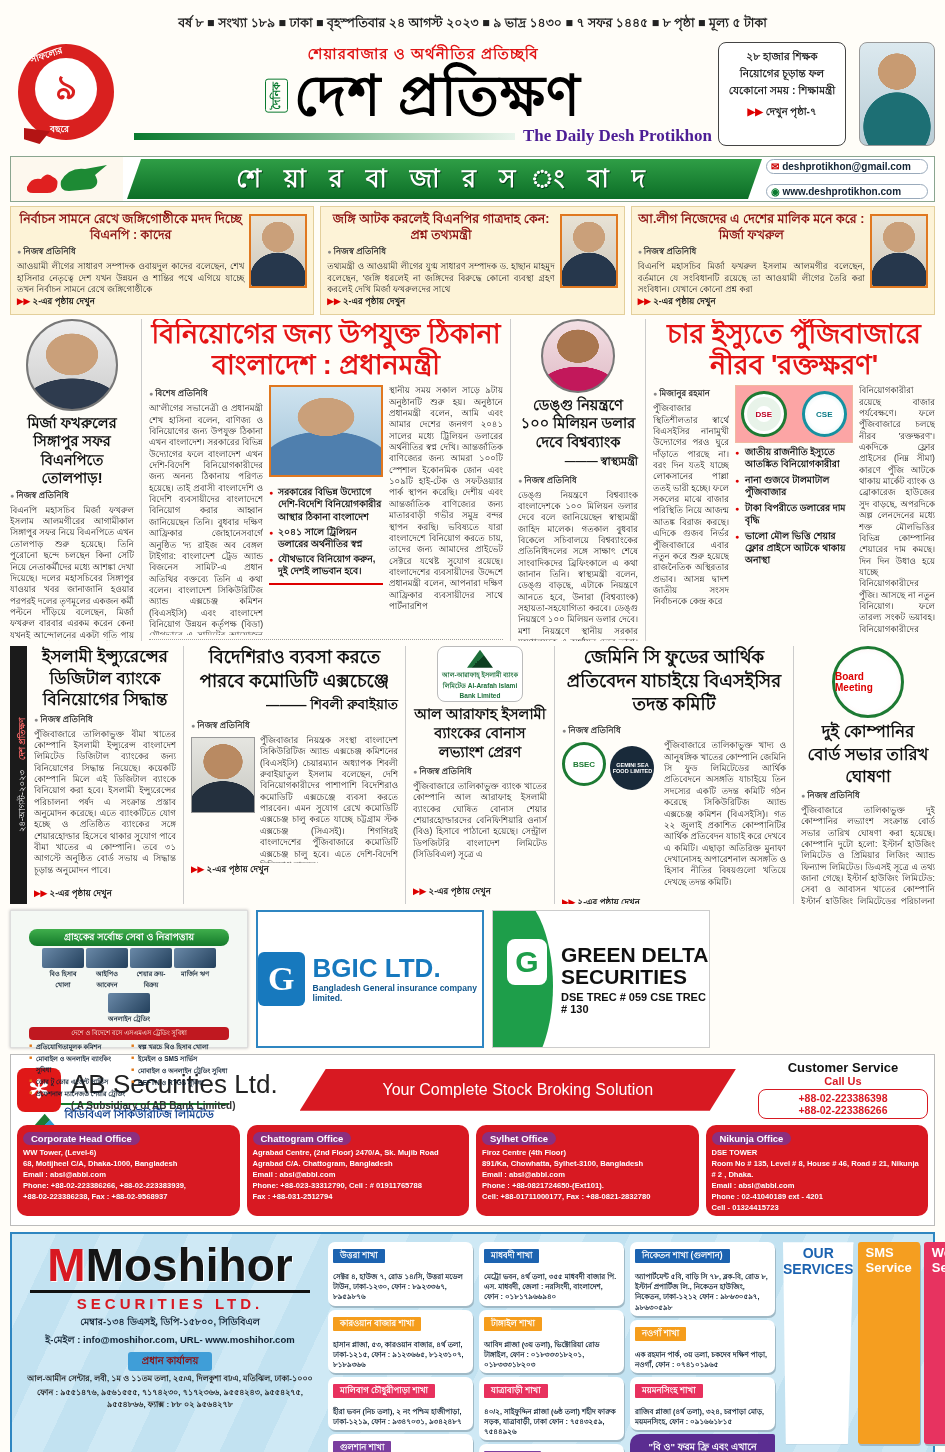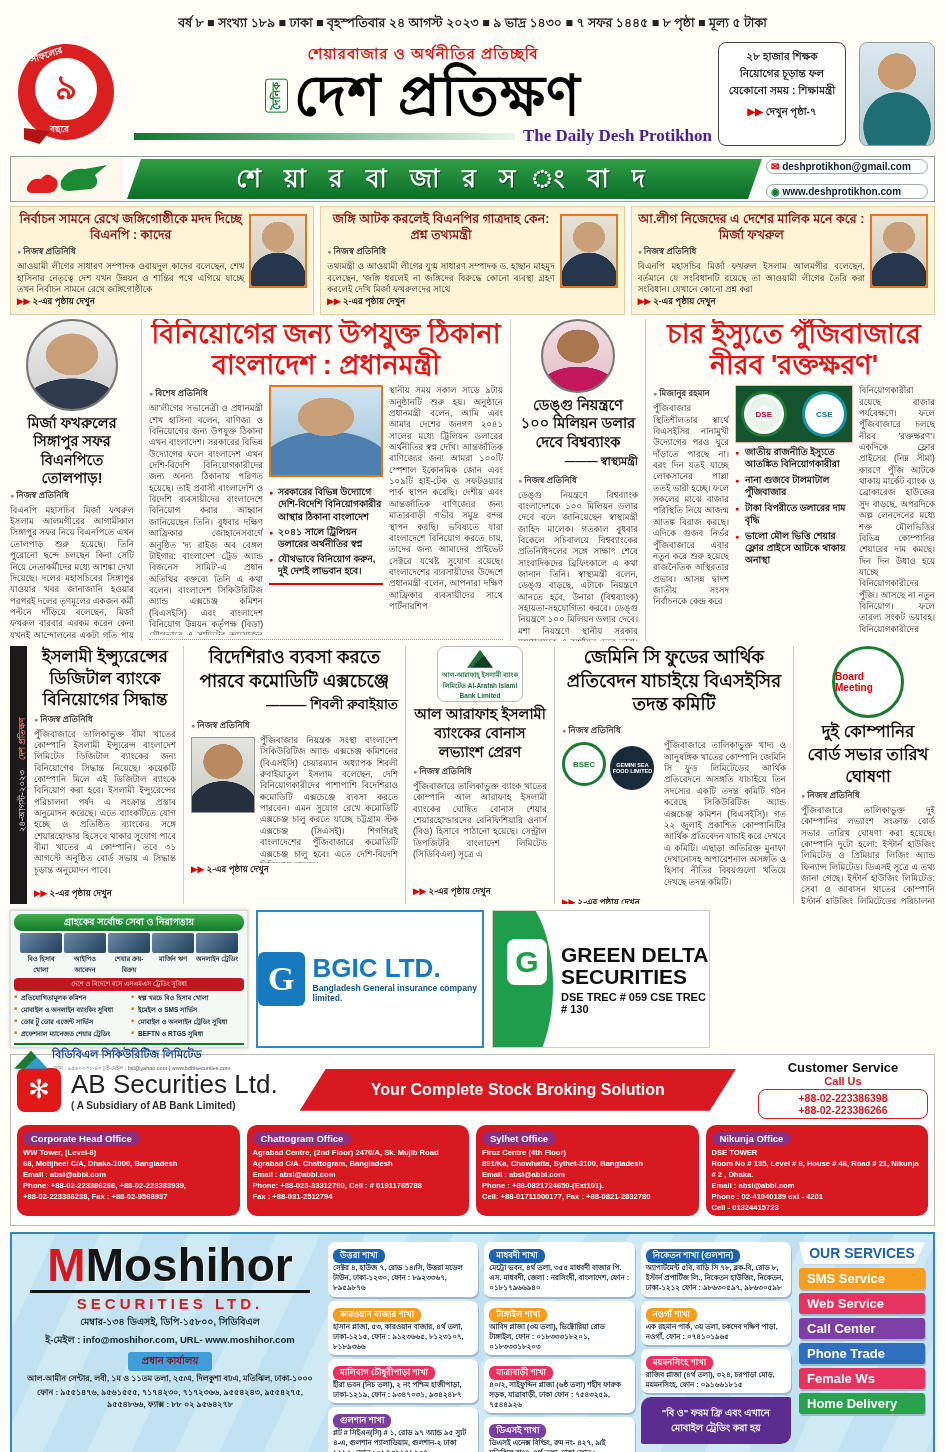--- a/index.html
+++ b/index.html
@@ -78,21 +78,21 @@
      radial-gradient(ellipse 60% 40% at 50% 90%,#4f7fae 98%,transparent),
      linear-gradient(#cfe3ef,#9fc2d8)}
   .pbullets{border-bottom:2.5px solid #d00;padding:3px 0;margin-top:3px}
   .pbullets li{list-style:none;font-size:9.3px;font-weight:bold;line-height:1.3;margin:3px 0;padding-left:9px;position:relative;text-align:left}
   .pbullets li::before{content:"●";color:#d00;font-size:7px;position:absolute;left:0;top:2px}
   .tail-row{border-top:1px dotted #999;margin-top:4px;padding-top:2px;display:flex;gap:8px;font-size:8.6px}
   .colC{width:128px;flex:0 0 auto}
   .attrib{font-size:11px;font-weight:bold;text-align:right;margin:1px 0}
   .attrib::before{content:"——— "}
   .colD{flex:1}
-  .logo2{display:flex;gap:15px;justify-content:center;background:#14532d;padding:5px;border:1px solid #f0b9a0}
+  .logo2{display:flex;gap:15px;justify-content:center;background:#fca5a5;padding:5px;border:1px solid #f0b9a0}
   .lg{width:46px;height:46px;border-radius:50%;background:#fff;display:flex;align-items:center;justify-content:center;font-size:8px;font-weight:bold}
   .lg.dse{border:3px solid #1d7a33;color:#b02;box-shadow:inset 0 0 0 3px #fff,inset 0 0 0 12px #e8f3e9}
   .lg.cse{border:3px solid #1691a0;color:#0a7a86;background:radial-gradient(circle at 50% 50%,#fff 55%,#d8f0f2)}
   .rbullets li{list-style:none;font-size:9.3px;font-weight:bold;line-height:1.28;margin:4px 0;padding-left:10px;position:relative}
   .rbullets li::before{content:"●";color:#d00;font-size:7px;position:absolute;left:0;top:2px}
 
   .tier2{display:flex;gap:7px;margin:5px 10px 0;height:258px}
   .tier2>div{border-right:1px solid #ccc;padding-right:7px}
   .tier2>div:last-child{border-right:none;padding-right:0}
   .vstrip{width:17px;background:#1b1b1b;color:#fff;writing-mode:vertical-rl;transform:rotate(180deg);font-size:8.5px;display:flex;align-items:center;justify-content:center;gap:10px;border-right:none!important;flex:0 0 auto}
@@ -114,21 +114,21 @@
   .t2d h2{font-size:18px;text-align:center;line-height:1.3;margin-bottom:8px}
   .glogos{float:left;width:96px;margin:2px 6px 2px 0}
   .lg.bsec{border:3px solid #1d7a33;color:#1d7a33;width:44px;height:44px;display:inline-flex}
   .lg.gem{background:#192a3a;color:#fff;width:44px;height:44px;display:inline-flex;font-size:5.5px;text-align:center;padding:2px}
   .t2e{flex:1}
   .t2e h3{font-size:16.5px;text-align:center;line-height:1.35;margin:2px 4px}
   .bm{width:72px;height:72px;border-radius:50%;border:3px solid #1d7a33;margin:0 auto;display:flex;align-items:center;justify-content:center;font-size:10px;font-weight:900;color:#d00;background:radial-gradient(circle,#fff 60%,#fbeaea)}
 
   
   .adrow{display:flex;gap:8px;margin:6px 10px;height:138px}
-  .ad-bdbl{width:238px;border:1px solid #ddd;background:#f4f8f4;padding:3px;font-size:6.5px;box-shadow:0 0 3px #bbb}
+  .ad-bdbl{width:238px;border:1px solid #ddd;background:#f4f8f4;padding:18px;font-size:6.5px;box-shadow:0 0 3px #bbb}
   .bdbl-ban{background:linear-gradient(#3fae4c,#147a2a);color:#fff;font-weight:bold;font-size:9.5px;text-align:center;border-radius:8px;padding:1px 0}
   .thumbs{display:flex;gap:2px;justify-content:center;margin:2px 0;flex-wrap:wrap}
   .thumb{width:42px;text-align:center;color:#123;font-weight:bold}
   .thumb i{display:block;height:20px;background:linear-gradient(135deg,#6a89a8,#23405c);border-radius:2px;margin-bottom:1px}
   .bdbl-strip{background:#c01820;color:#ffe;text-align:center;font-size:6.5px;border-radius:4px;padding:1px 0;margin:1px 0}
   .bdbl-cols{display:flex;gap:4px}
   .bdbl-cols ul{flex:1;list-style:none}
   .bdbl-cols li{color:#123;font-weight:bold;margin:1px 0;padding-left:7px;position:relative}
   .bdbl-cols li::before{content:"■";color:#e07818;position:absolute;left:0;top:0;font-size:5px}
   .bdbl-foot{display:flex;align-items:center;gap:4px;border-top:2px solid #147a2a;margin-top:2px;padding-top:1px}
@@ -151,21 +151,21 @@
   .bdp-bd{color:#1e7a35}
   .bdp-p{color:#e01818}
   .bdp-tag{color:#1e7a35;font-weight:bold;font-size:13px;margin-top:2px}
 
   
   .abad{margin:0 10px;border:1px solid #bbb;background:#fff;padding:5px 6px;height:172px;display:flex;flex-direction:column}
   .ab-top{display:flex;align-items:center;gap:10px}
   .ab-logo{width:44px;height:44px;background:#e01818;border-radius:8px;color:#fff;font-size:26px;display:flex;align-items:center;justify-content:center}
   .ab-name{font-size:26px;color:#222;font-weight:normal}
   .ab-sub{font-size:10px;font-weight:bold;color:#333}
-  .ab-slogan{flex:1;margin:8px 12px;background:#d81922;color:#fff;font-weight:700;font-size:16px;text-align:center;padding:12px 6px;clip-path:polygon(6% 0,100% 0,94% 100%,0 100%)}
+  .ab-slogan{flex:1;margin:8px 12px;background:#d81922;color:#fff;font-weight:400;font-size:16px;text-align:center;padding:12px 6px;clip-path:polygon(6% 0,100% 0,94% 100%,0 100%)}
   .ab-cs{width:170px;text-align:center}
   .ab-cs .t{font-weight:900;font-size:13px}
   .ab-cs .c{color:#d81922;font-weight:900;font-size:11px}
   .ab-cs .p{border:1.5px solid #d81922;border-radius:8px;color:#d81922;font-weight:900;font-size:10.5px;padding:2px 4px;margin-top:2px}
   .offices{display:flex;gap:7px;margin-top:6px;flex:1}
   .office{flex:1;background:#d81922;border-radius:10px;padding:3px 6px;color:#fff;position:relative}
   .office .oh{display:inline-block;background:#8c2f7e;border-radius:9px;padding:1px 8px;font-weight:900;font-size:9.5px;margin-bottom:2px}
   .office .ol{font-size:7.6px;font-weight:bold;line-height:1.45}
   .ab-strip{height:7px;margin-top:5px;background:linear-gradient(90deg,#b3121a 0 18%,#e8541e 18% 35%,#d81922 35% 52%,#e8821e 52% 70%,#b3121a 70% 85%,#e8541e 85%)}
 
@@ -175,25 +175,25 @@
   .m-left{width:300px;text-align:center}
   .m-logo{font-size:46px;font-weight:900;color:#151515;text-shadow:1px 1px 0 #fff;line-height:1}
   .m-logo b{color:#d81922}
   .m-sec{color:#d81922;font-weight:900;letter-spacing:4px;font-size:15px;border-top:3px solid #111;margin:2px 10px;padding-top:2px}
   .m-line{font-size:9.5px;font-weight:bold;color:#123;margin-top:3px}
   .m-ho{display:inline-block;background:#3f9ed8;color:#8c0f0f;font-weight:900;font-size:10px;padding:1px 14px;border-radius:3px;margin-top:4px}
   .m-addr{font-size:8px;font-weight:bold;color:#222;line-height:1.5;margin-top:2px}
   .m-mid{flex:1;display:flex;gap:6px}
   .m-col{flex:1;display:flex;flex-direction:column;gap:4px}
   .bcard{background:#fff;border-radius:7px;box-shadow:1px 2px 0 #9fb9c6;padding:2px 5px 3px;flex:1}
-  .bcard .bh{display:inline-block;color:#fff;font-weight:900;font-size:8.5px;padding:0 7px;border-radius:6px;margin-bottom:0}
+  .bcard .bh{display:inline-block;color:#fff;font-weight:900;font-size:8.5px;padding:0 7px;border-radius:1px;margin-bottom:9px}
   .bh-blue{background:#1c63b0}.bh-org{background:#f59d1c}.bh-pink{background:#e8315e}.bh-pur{background:#7b3fa0}
   .bcard .bb{font-size:7.2px;font-weight:bold;color:#123;line-height:1.4}
   .bo-note{background:#5b2d91;color:#fff;font-weight:900;font-size:9.5px;text-align:center;border-radius:10px 2px 10px 2px;padding:6px 4px;flex:1;display:flex;align-items:center;justify-content:center}
-  .m-right{width:126px;display:flex;flex-direction:column;gap:4px}
+  .m-right{width:142px;display:flex;flex-direction:row;gap:4px}
   .svc-title{background:#fff;color:#1c63b0;font-weight:900;font-size:14px;text-align:center;padding:3px 0;clip-path:polygon(0 0,100% 0,92% 100%,4% 100%);box-shadow:1px 2px 0 #9fb9c6}
   .svc{color:#fff;font-weight:900;font-size:13px;padding:3px 8px;border-radius:3px;box-shadow:1px 2px 0 #9fb9c6}
   .s0{background:#f59e20}.s1{background:#e73360}.s2{background:#7d3fa5}.s3{background:#2f6fbd}.s4{background:#e73360}.s5{background:#2aa14c}
 
   h1,h2,h3{font-weight:900}
   .clip{overflow:hidden}
 </style>
 </head>
 <body>
 

